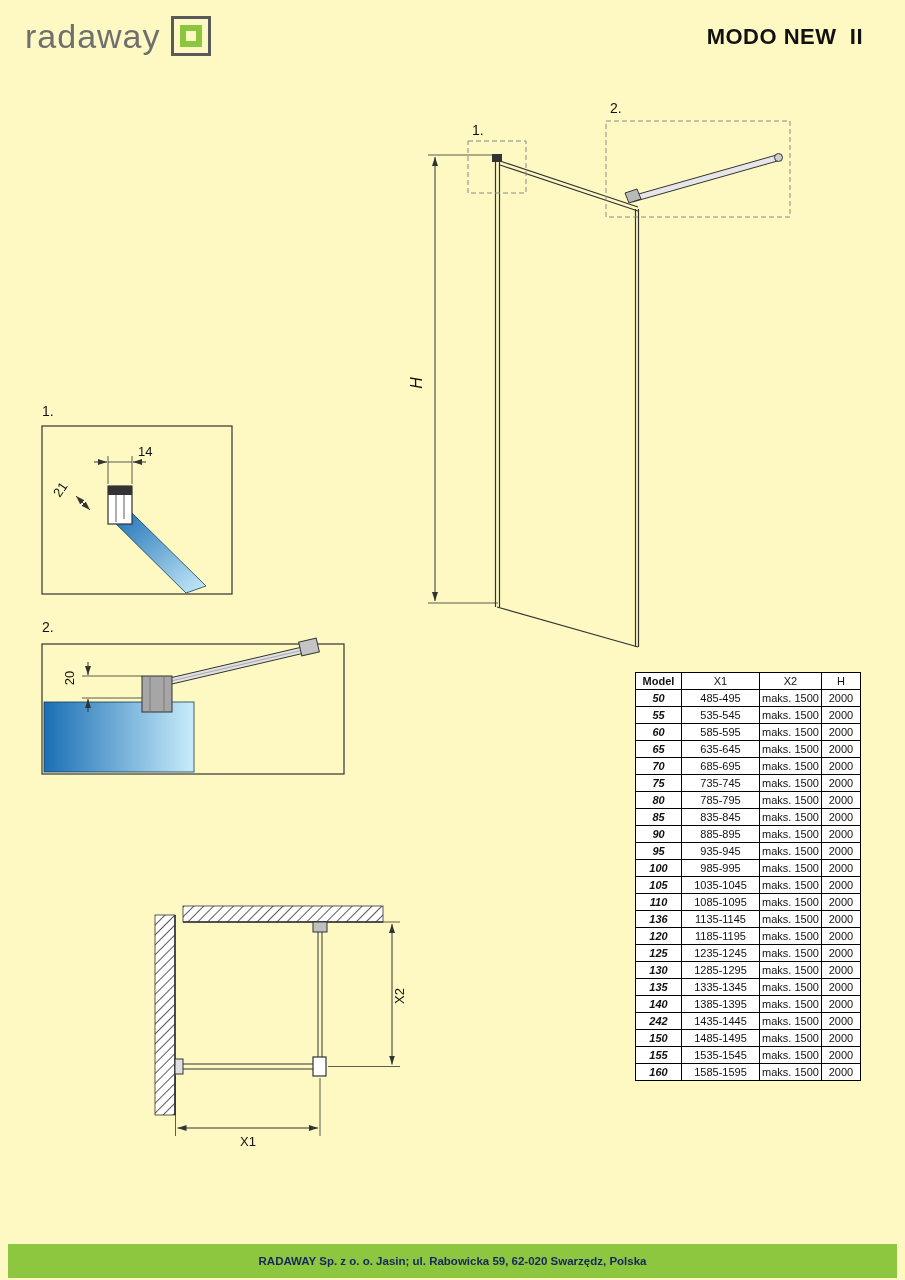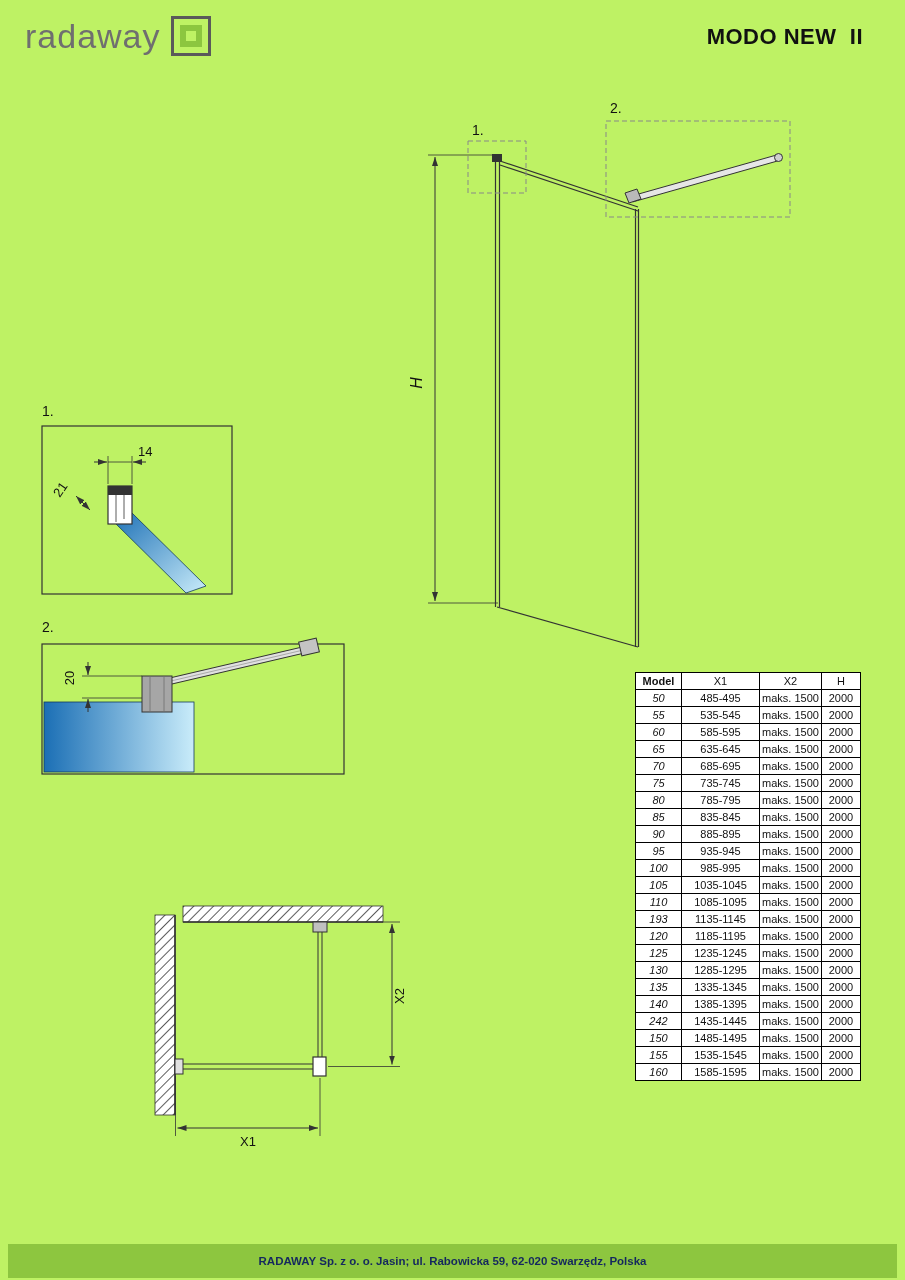--- a/index.html
+++ b/index.html
@@ -1,17 +1,17 @@
 <!DOCTYPE html>
 <html><head>
 <meta charset="utf-8">
 <style>
   html,body{margin:0;padding:0;background:#fff;}
   .page{
-    position:relative;width:905px;height:1280px;background:#bef264;overflow:hidden;
+    position:relative;width:905px;height:1280px;background:#fef9c3;overflow:hidden;
     font-family:"Liberation Sans",sans-serif;color:#111;
   }
   
   .logo{position:absolute;left:25px;top:14px;display:flex;align-items:center;gap:10px;}
   .logo-text{font-size:34px;color:#6f6f6f;letter-spacing:1px;line-height:44px;}
   .logo-box{width:34px;height:34px;border:3px solid #5a5a5a;display:flex;align-items:center;justify-content:center;}
   .logo-box-inner{width:10px;height:10px;border:6px solid #8CC63F;}
   .title{
     position:absolute;right:42px;top:24px;font-size:22px;font-weight:bold;
     letter-spacing:.5px;white-space:pre;text-align:right;
@@ -23,21 +23,21 @@
   .size-table{
     position:absolute;left:635px;top:672px;border-collapse:collapse;
     font-size:11px;background:#fff;
   }
   .size-table th,.size-table td{
     border:1px solid #000;text-align:center;padding:0 2px;line-height:16px;height:16px;
     font-weight:normal;white-space:nowrap;
   }
   .size-table th{font-weight:normal;}
   .size-table th.model-col{font-weight:bold;}
-  .size-table td.model-col{font-weight:normal;font-style:italic;}
+  .size-table td.model-col{font-weight:bold;font-style:italic;}
   
   .footer{
     position:absolute;left:8px;right:8px;bottom:2px;height:34px;background:#8DC63F;
     display:flex;flex-direction:row;align-items:center;justify-content:center;
   }
   .footer div{font-size:11.5px;font-weight:bold;color:#14275e;line-height:15px;}
 </style>
 </head>
 <body>
 
@@ -301,21 +301,21 @@
           <td>maks. 1500</td>
           <td>2000</td>
         </tr>
         <tr>
           <td class="model-col">110</td>
           <td>1085-1095</td>
           <td>maks. 1500</td>
           <td>2000</td>
         </tr>
         <tr>
-          <td class="model-col">193</td>
+          <td class="model-col">136</td>
           <td>1135-1145</td>
           <td>maks. 1500</td>
           <td>2000</td>
         </tr>
         <tr>
           <td class="model-col">120</td>
           <td>1185-1195</td>
           <td>maks. 1500</td>
           <td>2000</td>
         </tr>

